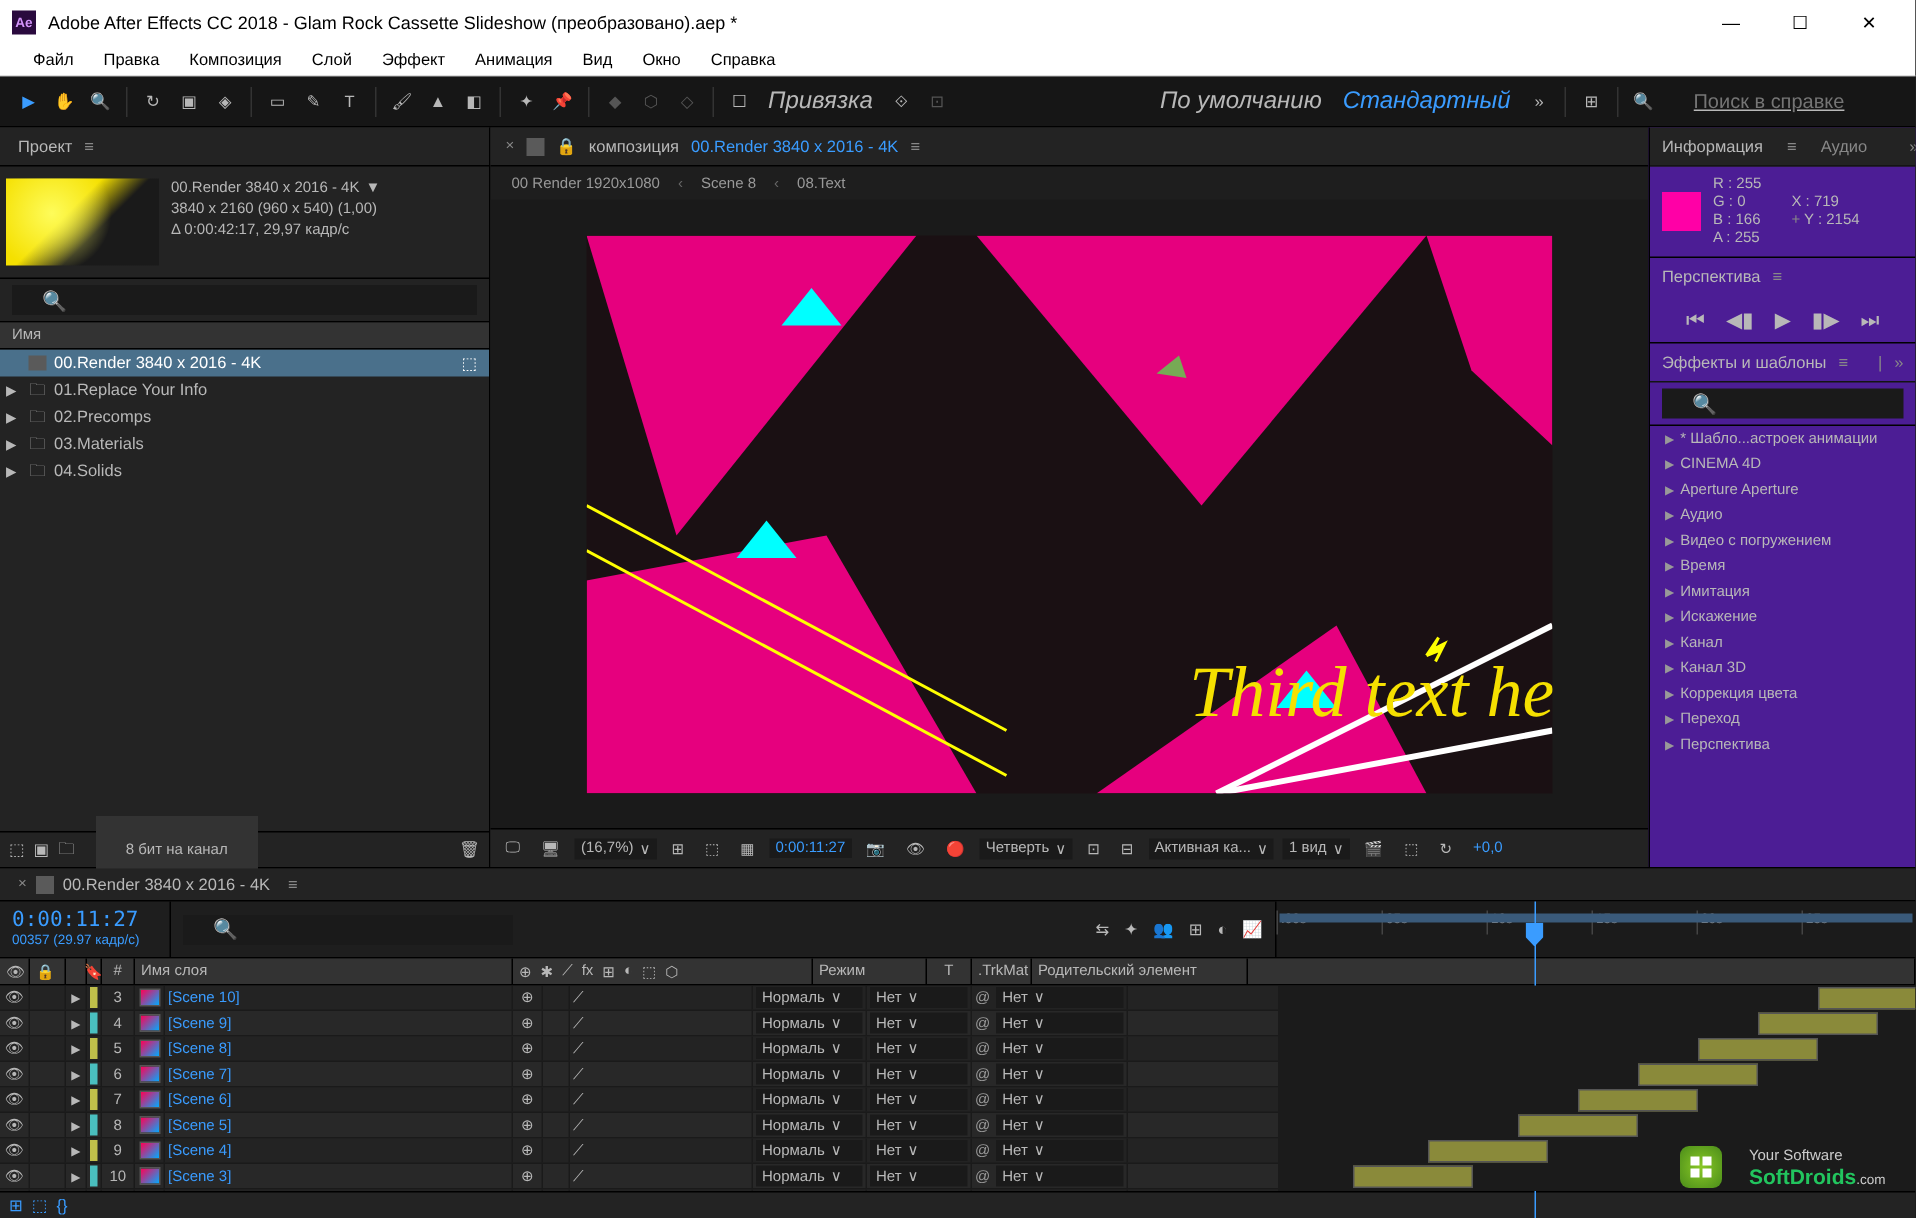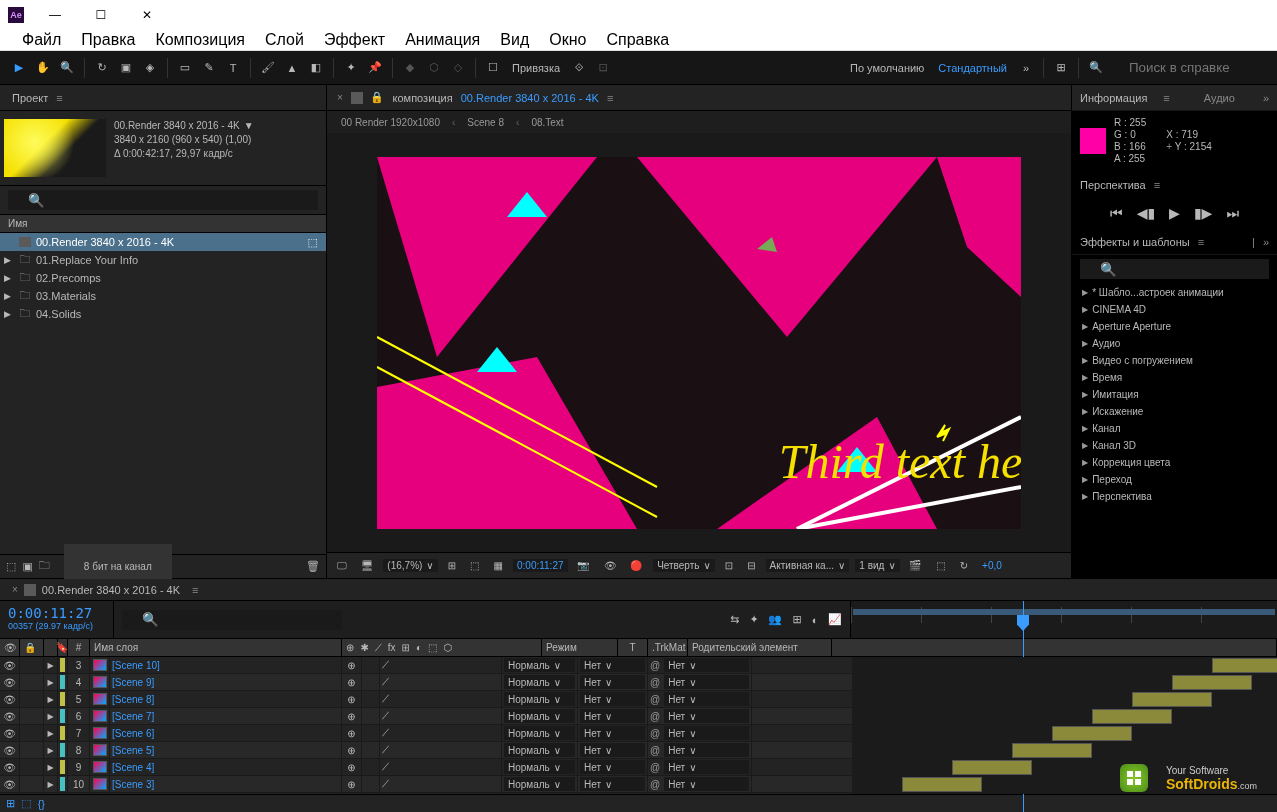--- a/index.html
+++ b/index.html
@@ -3,26 +3,26 @@
 <meta charset="utf-8">
 <style>
 * { margin:0; padding:0; box-sizing:border-box; font-family:"Segoe UI",Tahoma,sans-serif; user-select:none; }
 body { width:1277px; height:812px; background:#1e1e1e; color:#b8b8b8; font-size:11px; overflow:hidden; position:relative; }
 .titlebar { height:30px; background:#fff; display:flex; align-items:center; padding:0 8px; color:#000; }
 .titlebar .ae-icon { width:16px; height:16px; background:#2a0a3e; margin-right:8px; display:flex; align-items:center; justify-content:center; color:#d393fa; font-size:9px; font-weight:bold; }
 .titlebar-title { font-size:12px; flex:1; }
 .winbtns { display:flex; gap:0; }
 .winbtn { width:46px; height:30px; display:flex; align-items:center; justify-content:center; font-size:12px; }
 .menubar { height:21px; background:#fff; display:flex; align-items:center; padding:0 12px; gap:0; border-bottom:1px solid #ddd; }
-.menubar span { color:#000; font-size:16px; padding:0 10px; }
+.menubar span { color:#000; font-size:11px; padding:0 10px; }
 .toolbar { height:34px; background:#161616; border-bottom:1px solid #000; display:flex; align-items:center; padding:0 8px; gap:2px; }
 .toolbar .tbtn { width:22px; height:22px; display:flex; align-items:center; justify-content:center; color:#b8b8b8; }
 .toolbar .sep { width:1px; height:20px; background:#333; margin:0 4px; }
 .toolbar .active { color:#3a9cff; }
-.toolbar .toolbar-text { font-size:11px; padding:0 6px; }
+.toolbar .toolbar-text { font-size:16px; padding:0 6px;font-style:italic; }
 .workspace-btn { color:#3a9cff !important; }
 .main { display:flex; height:493px; }
 .left-panel { width:327px; background:#232323; border-right:1px solid #000; display:flex; flex-direction:column; }
 .panel-tab { height:26px; background:#232323; display:flex; align-items:center; padding:0 12px; border-bottom:1px solid #000; }
 .panel-tab span { font-size:11px; }
 .panel-tab .menu-icon { margin-left:8px; color:#888; }
 .project-info { display:flex; padding:8px 4px; gap:8px; }
 .thumb { width:102px; height:58px; background:linear-gradient(135deg,#f5e000 0%,#f5e000 40%,#1a1a1a 60%,#1a1a1a 100%); position:relative; }
 .thumb::after { content:''; position:absolute; inset:0; background:radial-gradient(circle at 30% 40%,rgba(255,255,100,0.9),transparent 50%); }
 .comp-meta { font-size:10px; line-height:14px; color:#b8b8b8; }
@@ -47,21 +47,21 @@
 .comp-tab-bar .tab-name { color:#3a9cff; }
 .breadcrumb { height:22px; display:flex; align-items:center; padding:0 14px; gap:12px; font-size:10px; color:#999; }
 .breadcrumb .chev { color:#666; }
 .viewer { flex:1; background:#1a1a1a; display:flex; align-items:center; justify-content:center; padding:10px 30px; overflow:hidden; }
 .canvas { width:644px; height:372px; background:#1a1013; position:relative; overflow:hidden; }
 .viewer-text { position:absolute; right:-20px; bottom:40px; font-family:"Times New Roman",serif; font-size:48px; color:#f5e000; font-style:italic; }
 .viewer-footer { height:26px; background:#232323; border-top:1px solid #000; display:flex; align-items:center; padding:0 6px; gap:6px; font-size:10px; }
 .vf-item { padding:0 4px; display:flex; align-items:center; gap:2px; }
 .vf-drop { background:#1a1a1a; padding:1px 4px; display:flex; align-items:center; gap:4px; }
 .color-link { color:#3a9cff; }
-.right-panel { width:206px; background:#000000; border-left:1px solid #000; display:flex; flex-direction:column; }
+.right-panel { width:178px; background:#4c1d95; border-left:1px solid #000; display:flex; flex-direction:column; }
 .info-tabs { height:26px; background:#232323; display:flex; align-items:center; padding:0 8px; gap:16px; border-bottom:1px solid #141414; }
 .info-tabs span { font-size:11px; }
 .info-body { padding:6px 8px; display:flex; align-items:center; gap:8px; border-bottom:1px solid #000; }
 .swatch { width:26px; height:26px; background:#ff00a6; }
 .rgba { font-size:10px; line-height:12px; }
 .xy { font-size:10px; line-height:12px; margin-left:12px; }
 .preview-sec { border-bottom:1px solid #000; }
 .preview-tab { height:26px; display:flex; align-items:center; padding:0 8px; }
 .preview-ctrls { height:30px; display:flex; align-items:center; justify-content:center; gap:14px; }
 .preview-ctrls span { font-size:14px; }
@@ -114,20 +114,21 @@
 .tl-footer { height:18px; background:#232323; border-top:1px solid #000; display:flex; align-items:center; padding:0 6px; gap:6px; }
 .watermark { position:absolute; right:20px; bottom:20px; display:flex; align-items:center; gap:18px; color:#ddd; font-size:11px; pointer-events:none; }
 .watermark .wmico { width:28px; height:28px; background:radial-gradient(circle,#8ac926,#4a8c1a); border-radius:6px; display:flex; align-items:center; justify-content:center; }
 svg { display:block; }
 </style>
 </head>
 <body>
 
 <div class="titlebar">
   <div class="ae-icon">Ae</div>
+  <div class="titlebar-title">Adobe After Effects CC 2018 - Glam Rock Cassette Slideshow (преобразовано).aep *</div>
   <div class="winbtns">
     <div class="winbtn">—</div>
     <div class="winbtn">☐</div>
     <div class="winbtn">✕</div>
   </div>
 </div>
 
 <div class="menubar">
   <span>Файл</span>
   <span>Правка</span>
@@ -169,21 +170,21 @@
   <div class="tbtn">⟐</div>
   <div class="tbtn" style="color:#555">⊡</div>
   <div style="flex:1"></div>
   <span class="toolbar-text">По умолчанию</span>
   <span class="toolbar-text workspace-btn">Стандартный</span>
   <div class="tbtn">»</div>
   <div class="sep"></div>
   <div class="tbtn">⊞</div>
   <div class="sep"></div>
   <div class="tbtn">🔍</div>
-  <input class="search-input" style="width: 160px; background: transparent; border: none;" placeholder="Поиск в справке">
+  <input class="search-input" style="width: 160px; background: transparent; border: none; text-decoration: underline;" placeholder="Поиск в справке">
 </div>
 
 <div class="main">
 
   <div class="left-panel">
     <div class="panel-tab">
       <span>Проект</span>
       <span class="menu-icon">≡</span>
     </div>
     <div class="project-info">
@@ -703,15 +704,15 @@
   <div class="wmico">
     <svg width="18" height="18" viewBox="0 0 18 18">
         <rect x="2" y="2" width="6" height="6" fill="#fff"></rect>
         <rect x="10" y="2" width="6" height="6" fill="#fff"></rect>
         <rect x="2" y="10" width="6" height="6" fill="#fff"></rect>
         <rect x="10" y="10" width="6" height="6" fill="#fff"></rect>
       </svg>
   </div>
   <div>
     <div style="font-size:10px;color:#ccc">Your Software</div>
-    <div><b style="font-size:14px;color:#eab308">SoftDroids</b><span style="font-size:9px;color:#ccc">.com</span></div>
+    <div><b style="font-size:14px;color:#22c55e">SoftDroids</b><span style="font-size:9px;color:#ccc">.com</span></div>
   </div>
 </div>
 
 </body></html>

